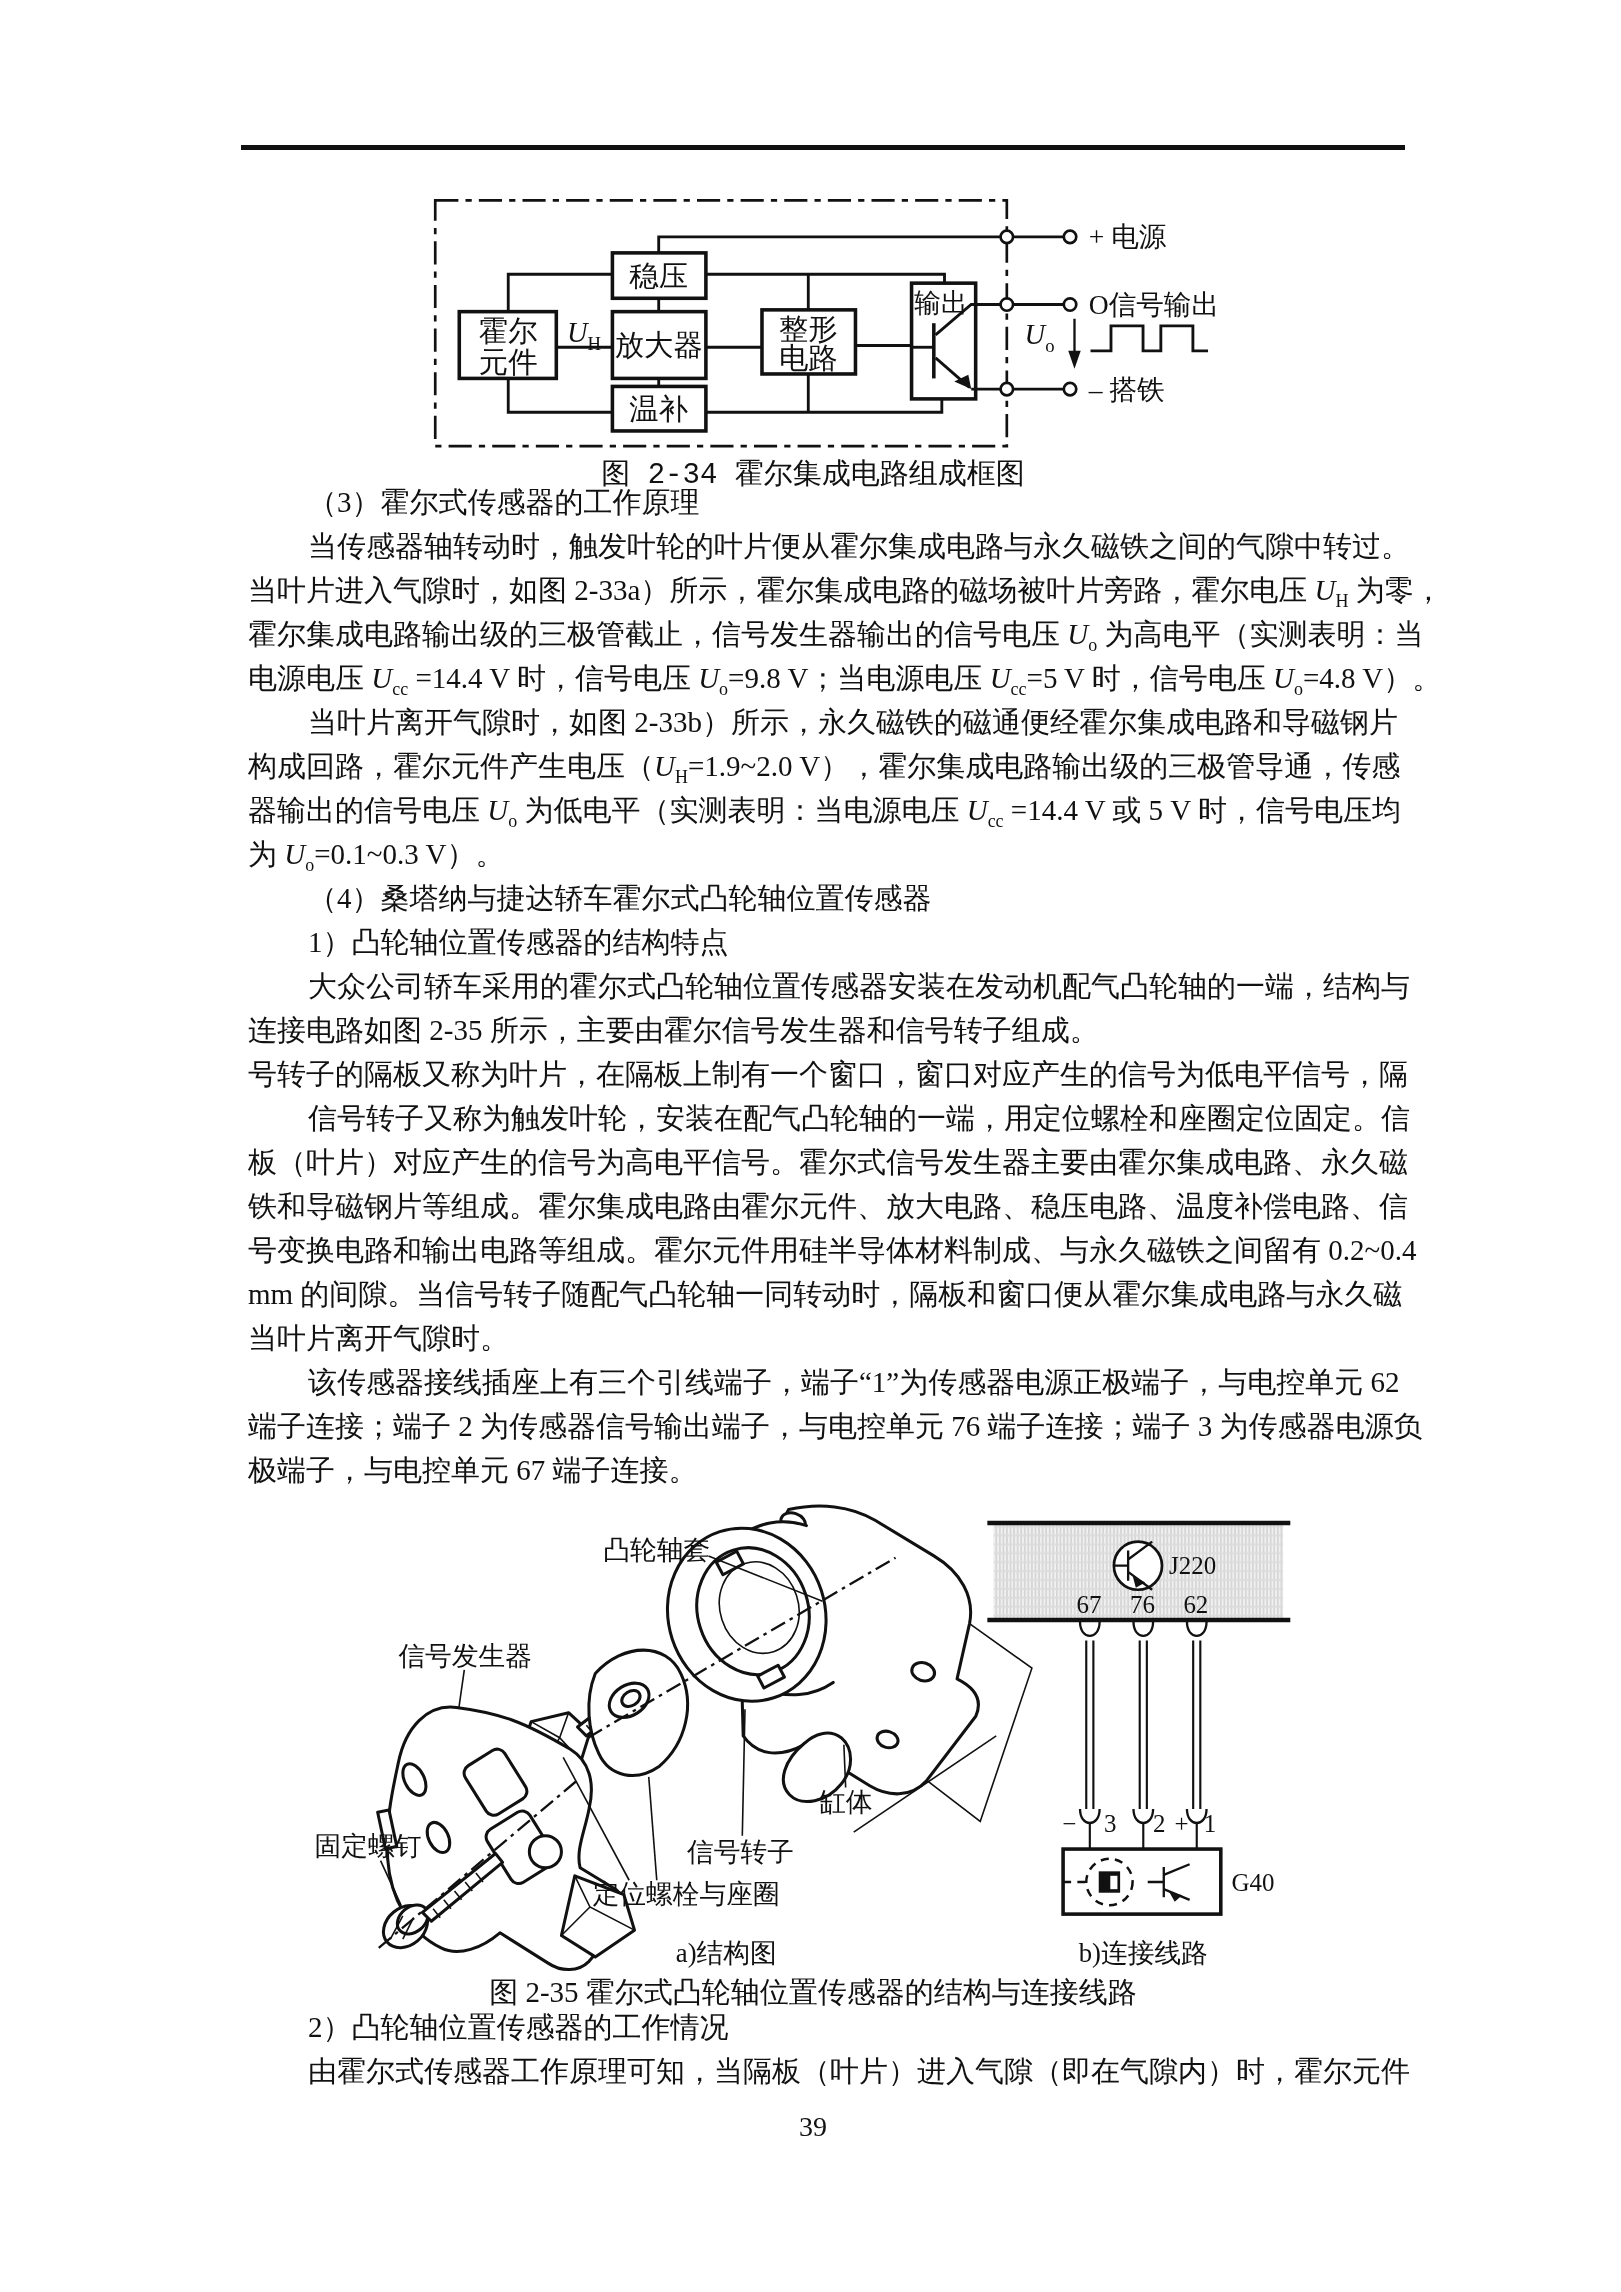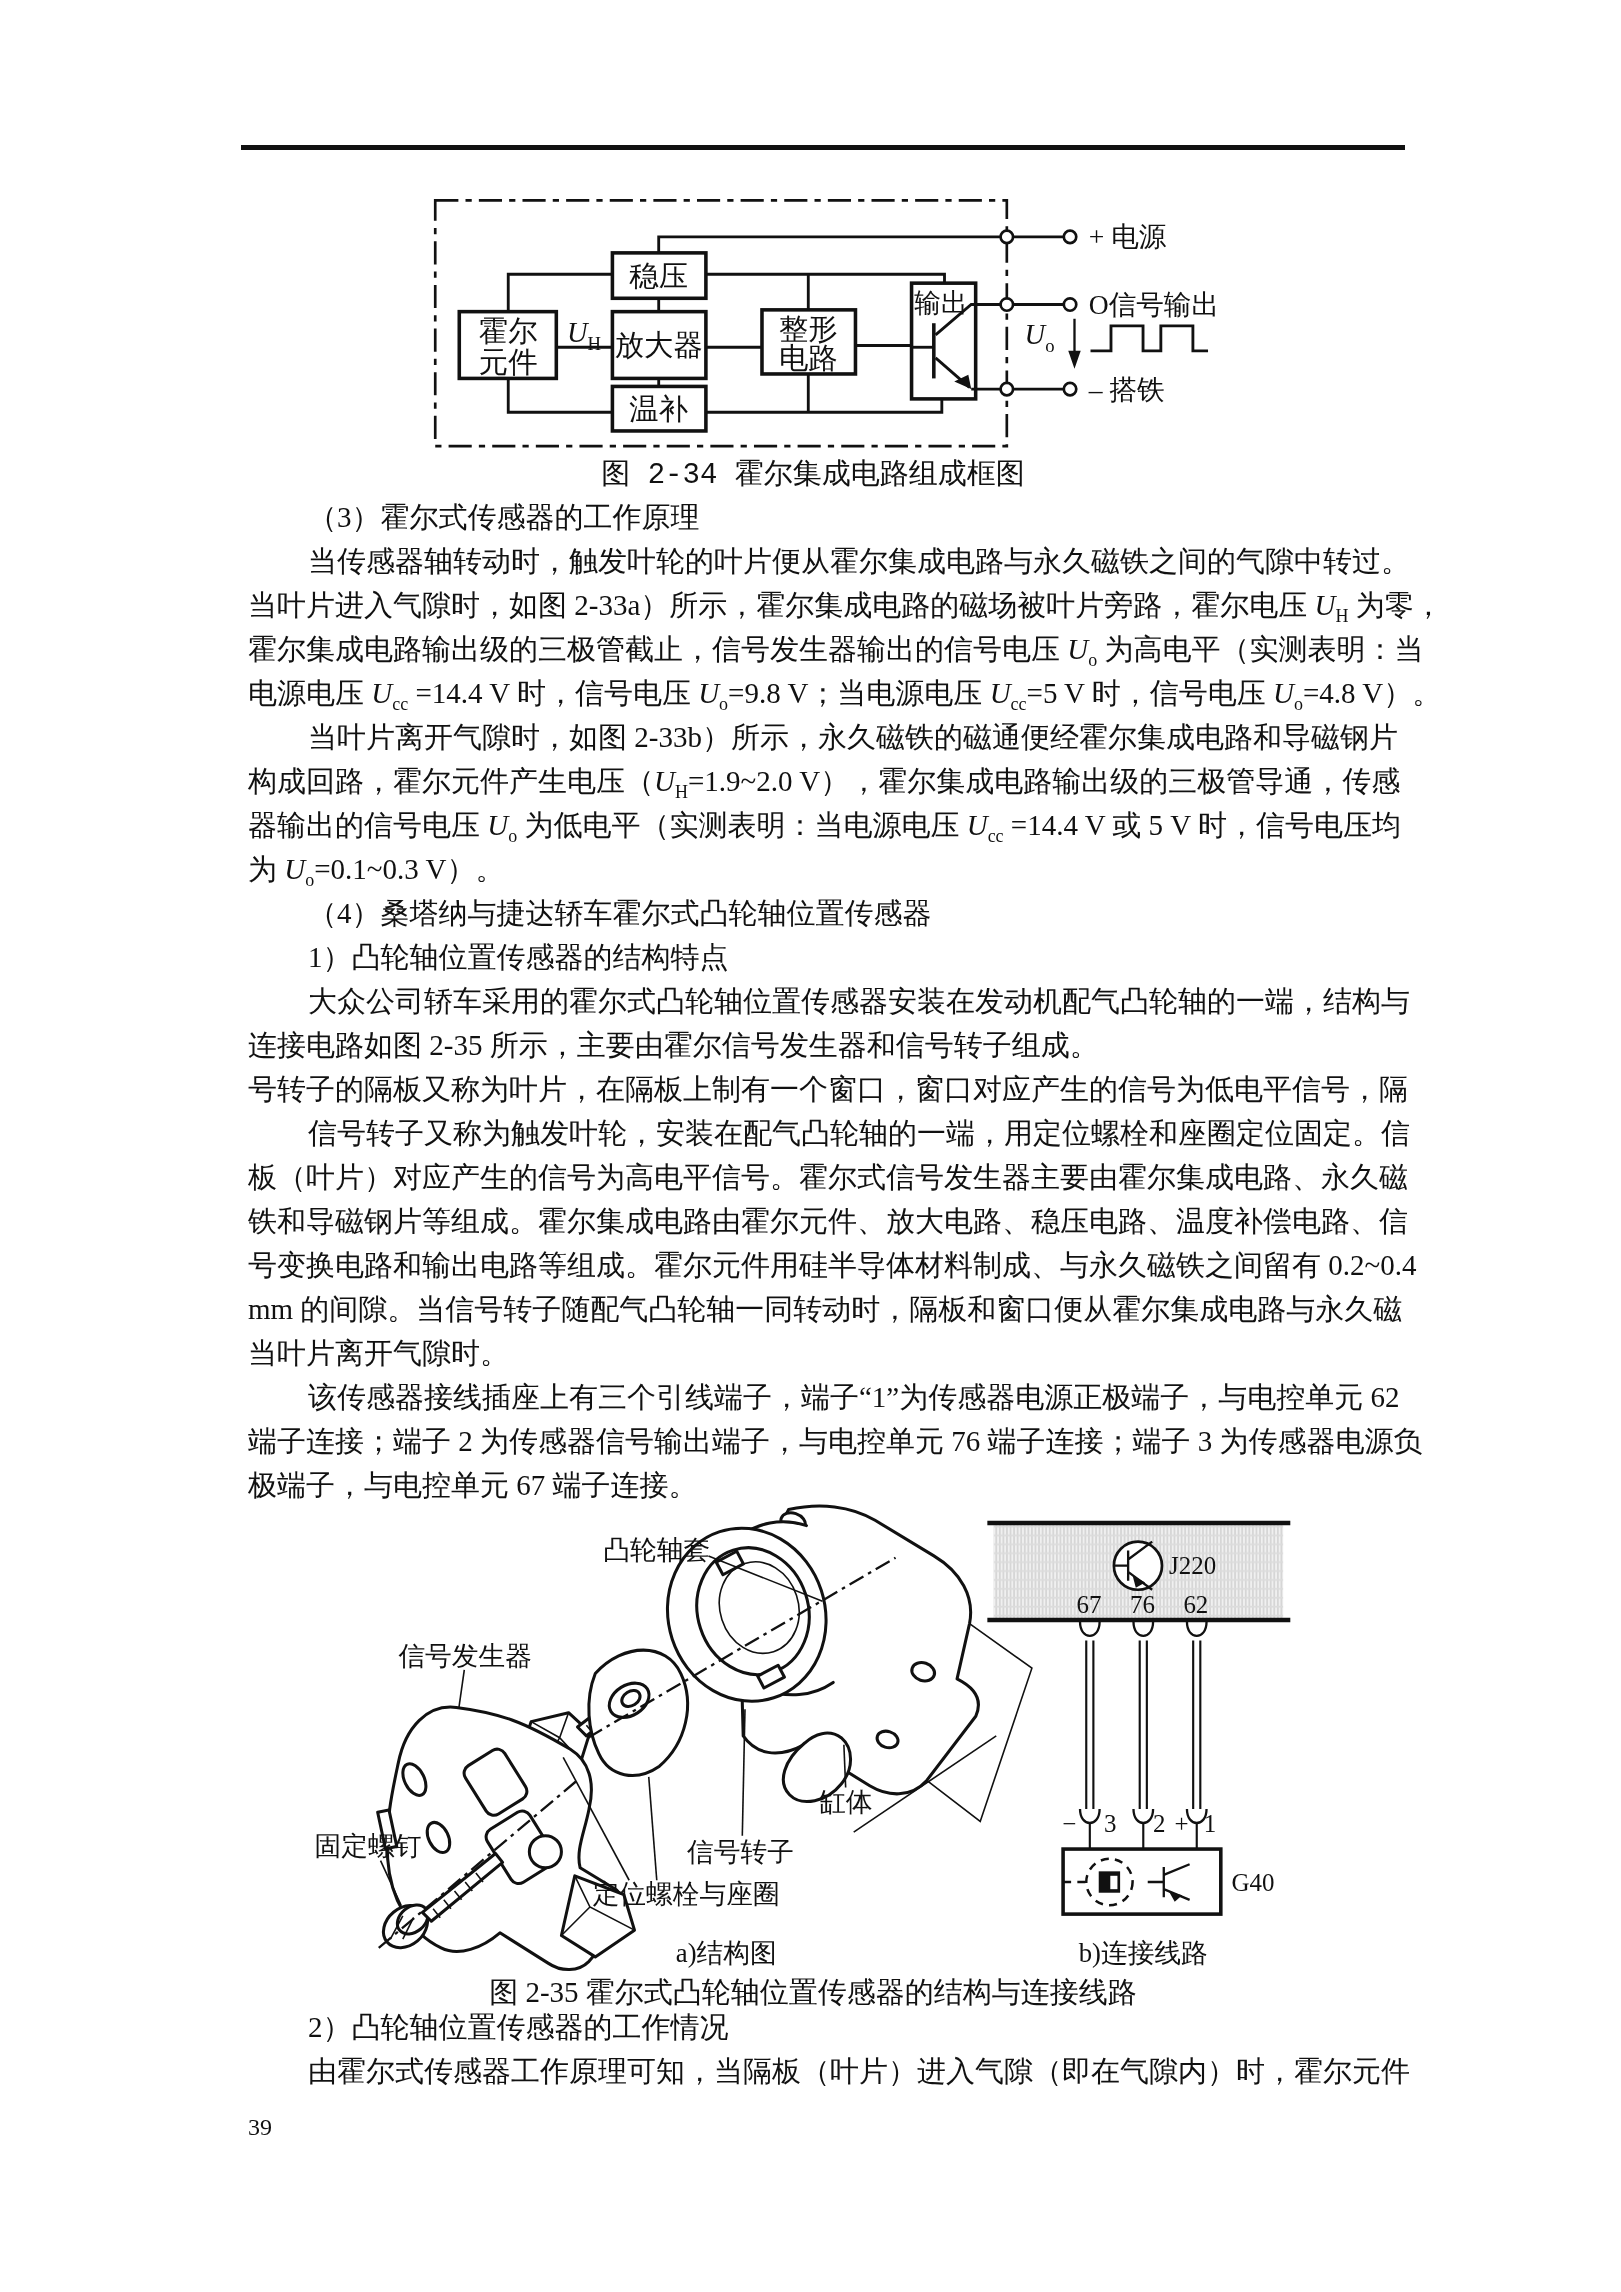--- a/index.html
+++ b/index.html
@@ -4,29 +4,29 @@
 <style>
   html,body{margin:0;padding:0;}
   body{width:1622px;height:2293px;background:#ffffff;position:relative;
        font-family:"Liberation Serif","DejaVu Serif",serif;color:#111;}
   .abs{position:absolute;}
   #top-rule{left:241px;top:145px;width:1164px;height:4.5px;background:#111;}
   .caption{left:248px;width:1130px;height:39px;line-height:39px;text-align:center;
            font-size:29px;white-space:nowrap;}
   #caption-2-34{top:456px;font-family:Liberation Mono, monospace;}
   #caption-2-35{top:1973px;}
-  #text-flow{left:248px;top:495px;width:1130px;}
+  #text-flow{left:248px;top:480px;width:1130px;}
   #text-flow-bottom{left:248px;top:2005px;width:1130px;}
   .tline{height:44px;line-height:44px;font-size:29px;white-space:nowrap;letter-spacing:0;}
   .tline.j{text-align:justify;text-align-last:justify;}
   .tline.ind{text-indent:60px;}
   .tline i{font-style:italic;}
   .tline sub{font-size:0.62em;}
   #page-number{top:2105px;left:248px;width:1130px;height:44px;line-height:44px;
-               font-size:24px;}
+               text-align:center;font-size:28px;}
   svg{position:absolute;overflow:visible;}
   svg text{font-family:"Liberation Serif","DejaVu Serif",serif;fill:#111;}
   .ln{stroke:#111;stroke-width:3.2;fill:none;}
   .thin{stroke:#111;stroke-width:1.8;fill:none;}
   .bx{fill:#ffffff;stroke:#111;stroke-width:4;}
   .dd{stroke:#111;stroke-width:3;fill:none;stroke-dasharray:26 8 7 8;}
   .dd2{stroke:#111;stroke-width:2.6;fill:none;stroke-dasharray:18 6 4 6;}
   .node{fill:#ffffff;stroke:#111;stroke-width:3;}
   .blk{font-size:33px;text-anchor:middle;dominant-baseline:central;}
   .lbl{font-size:31px;dominant-baseline:central;}

